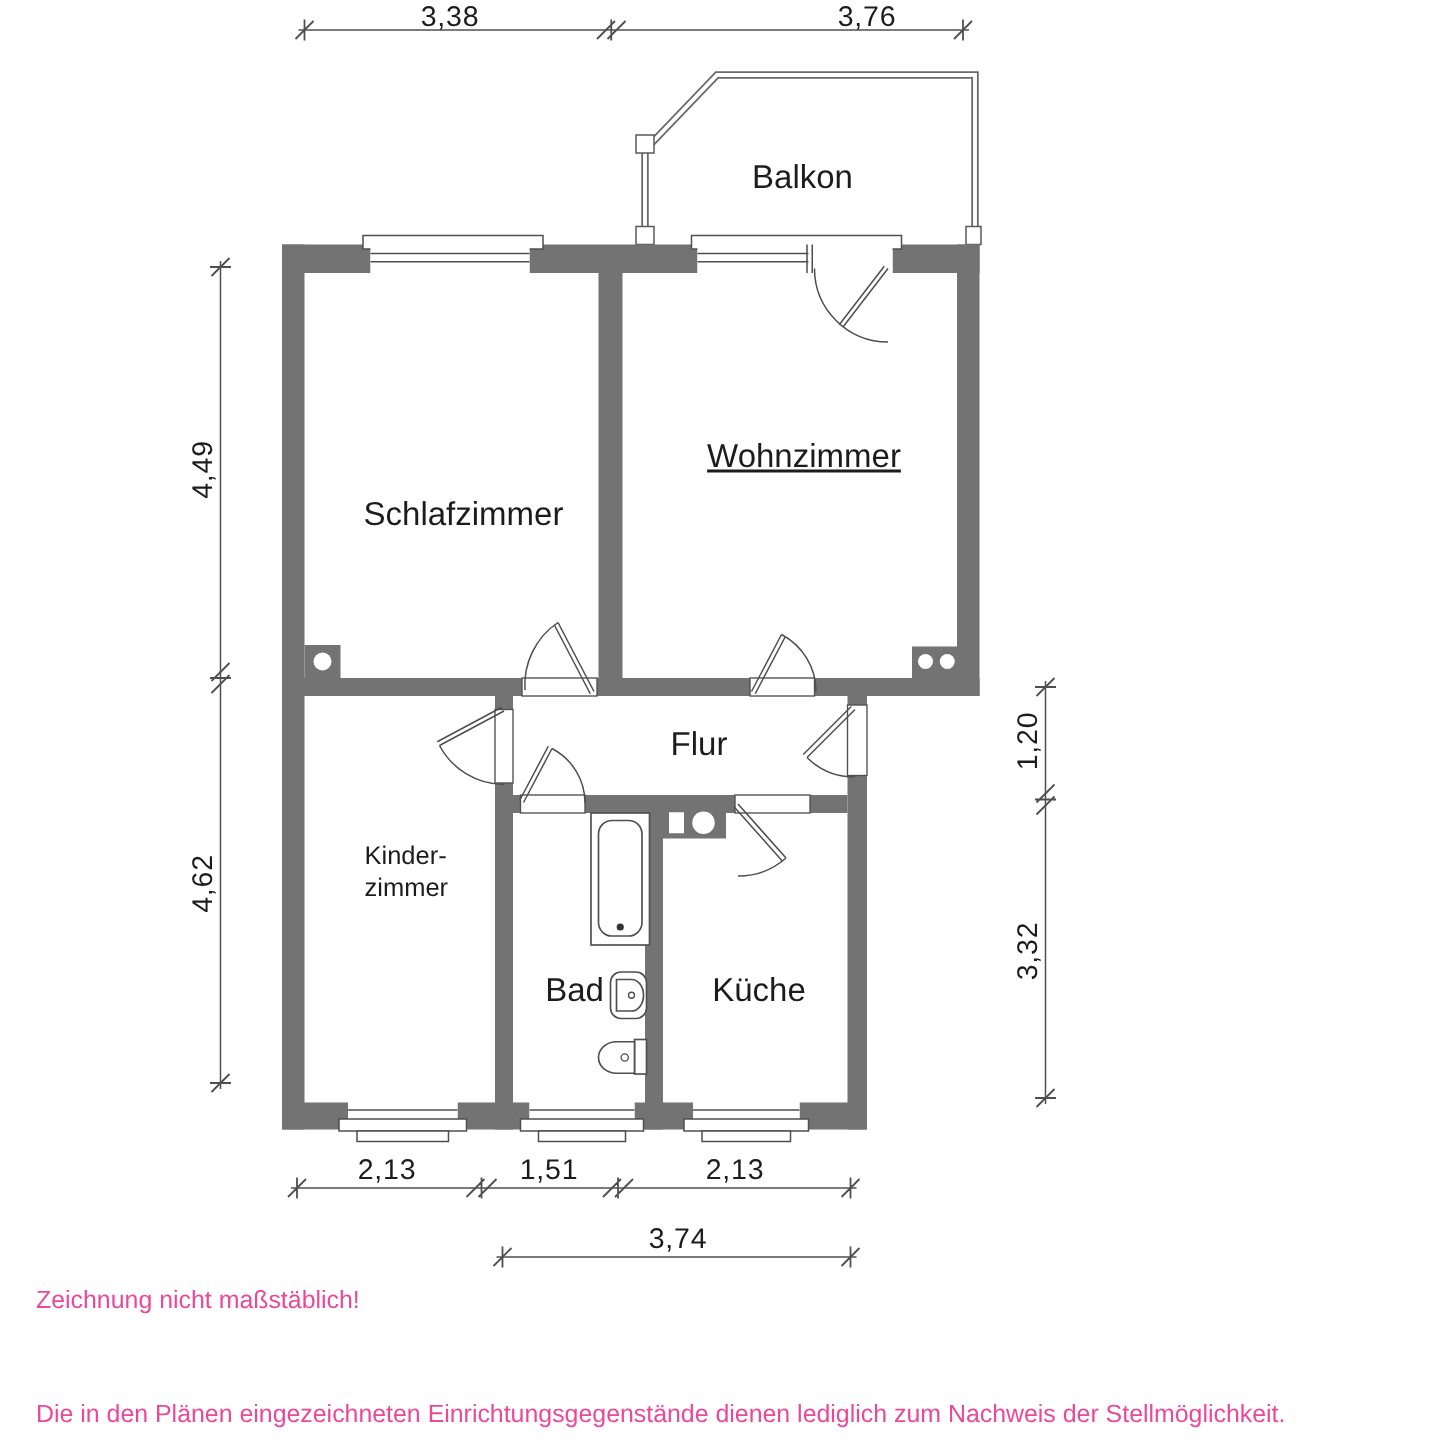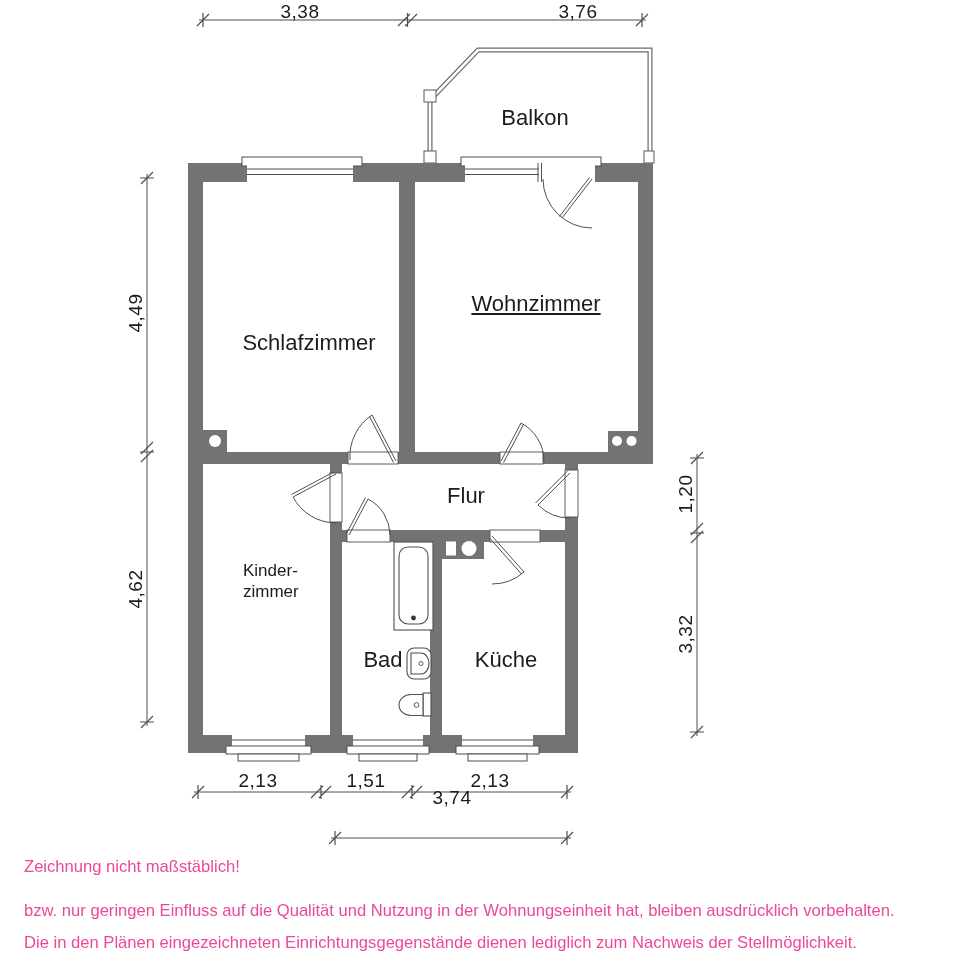--- a/index.html
+++ b/index.html
@@ -199,19 +199,18 @@
 
   <div class="dim" style="left:300px;top:12px;">3,38</div>
   <div class="dim" style="left:542px;top:12px;margin-left:36px;">3,76</div>
   <div class="dim-v" style="left:136px;top:313px;">4,49</div>
   <div class="dim-v" style="left:136px;top:589px;">4,62</div>
   <div class="dim-v" style="left:686px;top:494px;">1,20</div>
   <div class="dim-v" style="left:686px;top:634px;">3,32</div>
   <div class="dim" style="left:258px;top:781px;">2,13</div>
   <div class="dim" style="left:366px;top:781px;">1,51</div>
   <div class="dim" style="left:490px;top:781px;">2,13</div>
-  <div class="dim" style="left:452px;top:798px;">3,74</div>
+  <div class="dim" style="left:452px;top:827px;">3,74</div>
 
   <div class="note" style="top:857px;">Zeichnung nicht maßstäblich!</div>
-  <div class="note" style="top:901px;">bzw. nur geringen Einfluss auf die Qualität und Nutzung in der Wohnungseinheit hat, bleiben ausdrücklich vorbehalten.</div>
   <div class="note" style="top:933px;">Die in den Plänen eingezeichneten Einrichtungsgegenstände dienen lediglich zum Nachweis der Stellmöglichkeit.</div>
 
 </div>
 
 </body></html>

